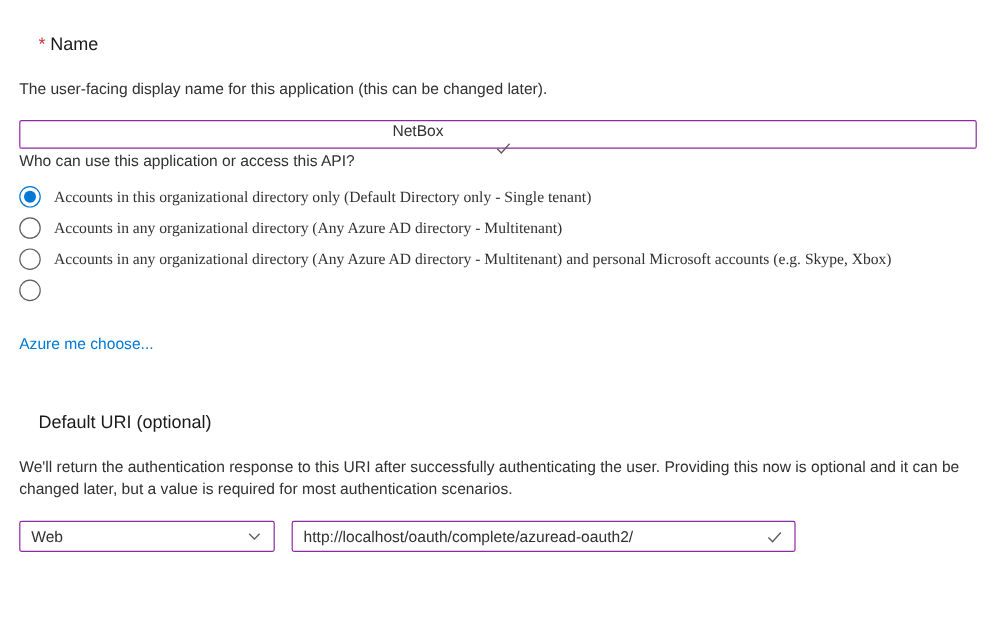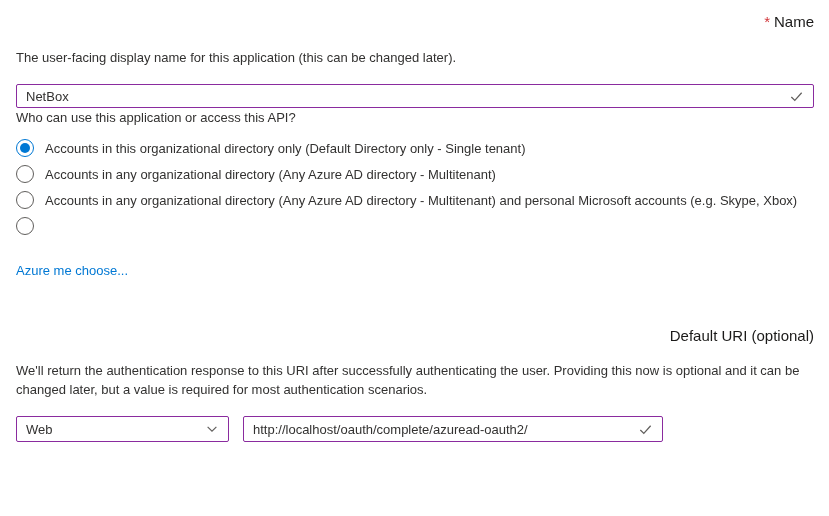--- a/index.html
+++ b/index.html
@@ -10,23 +10,22 @@
     font-family: "Liberation Sans", sans-serif;
     color: #323130;
     overflow: hidden;
   }
   .content { padding: 12px 15px 0 16px; }
 
   .section-title {
     font-size: 15px;
     font-weight: 400;
     color: #1b1a19;
-    margin: 0;
+    margin: 16px;
     line-height: 20px;
-    text-align: right;
   }
   .required-marker { color: #d13438; margin-right: 4px; }
 
   .desc-text {
     font-size: 13px;
     line-height: 19px;
     color: #323130;
     margin: 0;
   }
 
@@ -40,21 +39,21 @@
     padding: 0 9px;
     height: 24px;
   }
   .field input {
     border: none; outline: none; flex: 1;
     font-family: inherit; font-size: 13px; color: #323130;
     padding: 0; background: transparent; min-width: 0;
   }
   .check-icon { display: flex; align-items: center; margin-left: 8px; flex: 0 0 auto; }
 
-  #name-field { margin-top: 17px; width: 798px; }
+  #name-field { margin-top: 17px; width: 798px; flex-direction: column; }
 
   
   #account-title { margin-top: 44px; }
   #account-question { }
   .options { margin-top: 8px; }
   .radio-row {
     display: flex; align-items: center;
     height: 26px; cursor: pointer;
   }
   .radio {
@@ -68,21 +67,21 @@
   .radio.selected { border-color: #0078d4; }
   .radio.selected::after {
     content: "";
     position: absolute;
     left: 50%; top: 50%;
     width: 10px; height: 10px;
     margin: -5px 0 0 -5px;
     border-radius: 50%;
     background: #0078d4;
   }
-  .radio-label { font-size: 13px; margin-left: 11px; color: #323130; white-space: nowrap; }
+  .radio-label { font-size: 13px; margin-left: 11px; color: #323130; white-space: nowrap; font-family: Liberation Serif, serif; }
 
   #help-link {
     display: inline-block;
     margin-top: 24px;
     font-size: 13px;
     color: #0078d4;
     text-decoration: none;
     cursor: pointer;
   }
 

